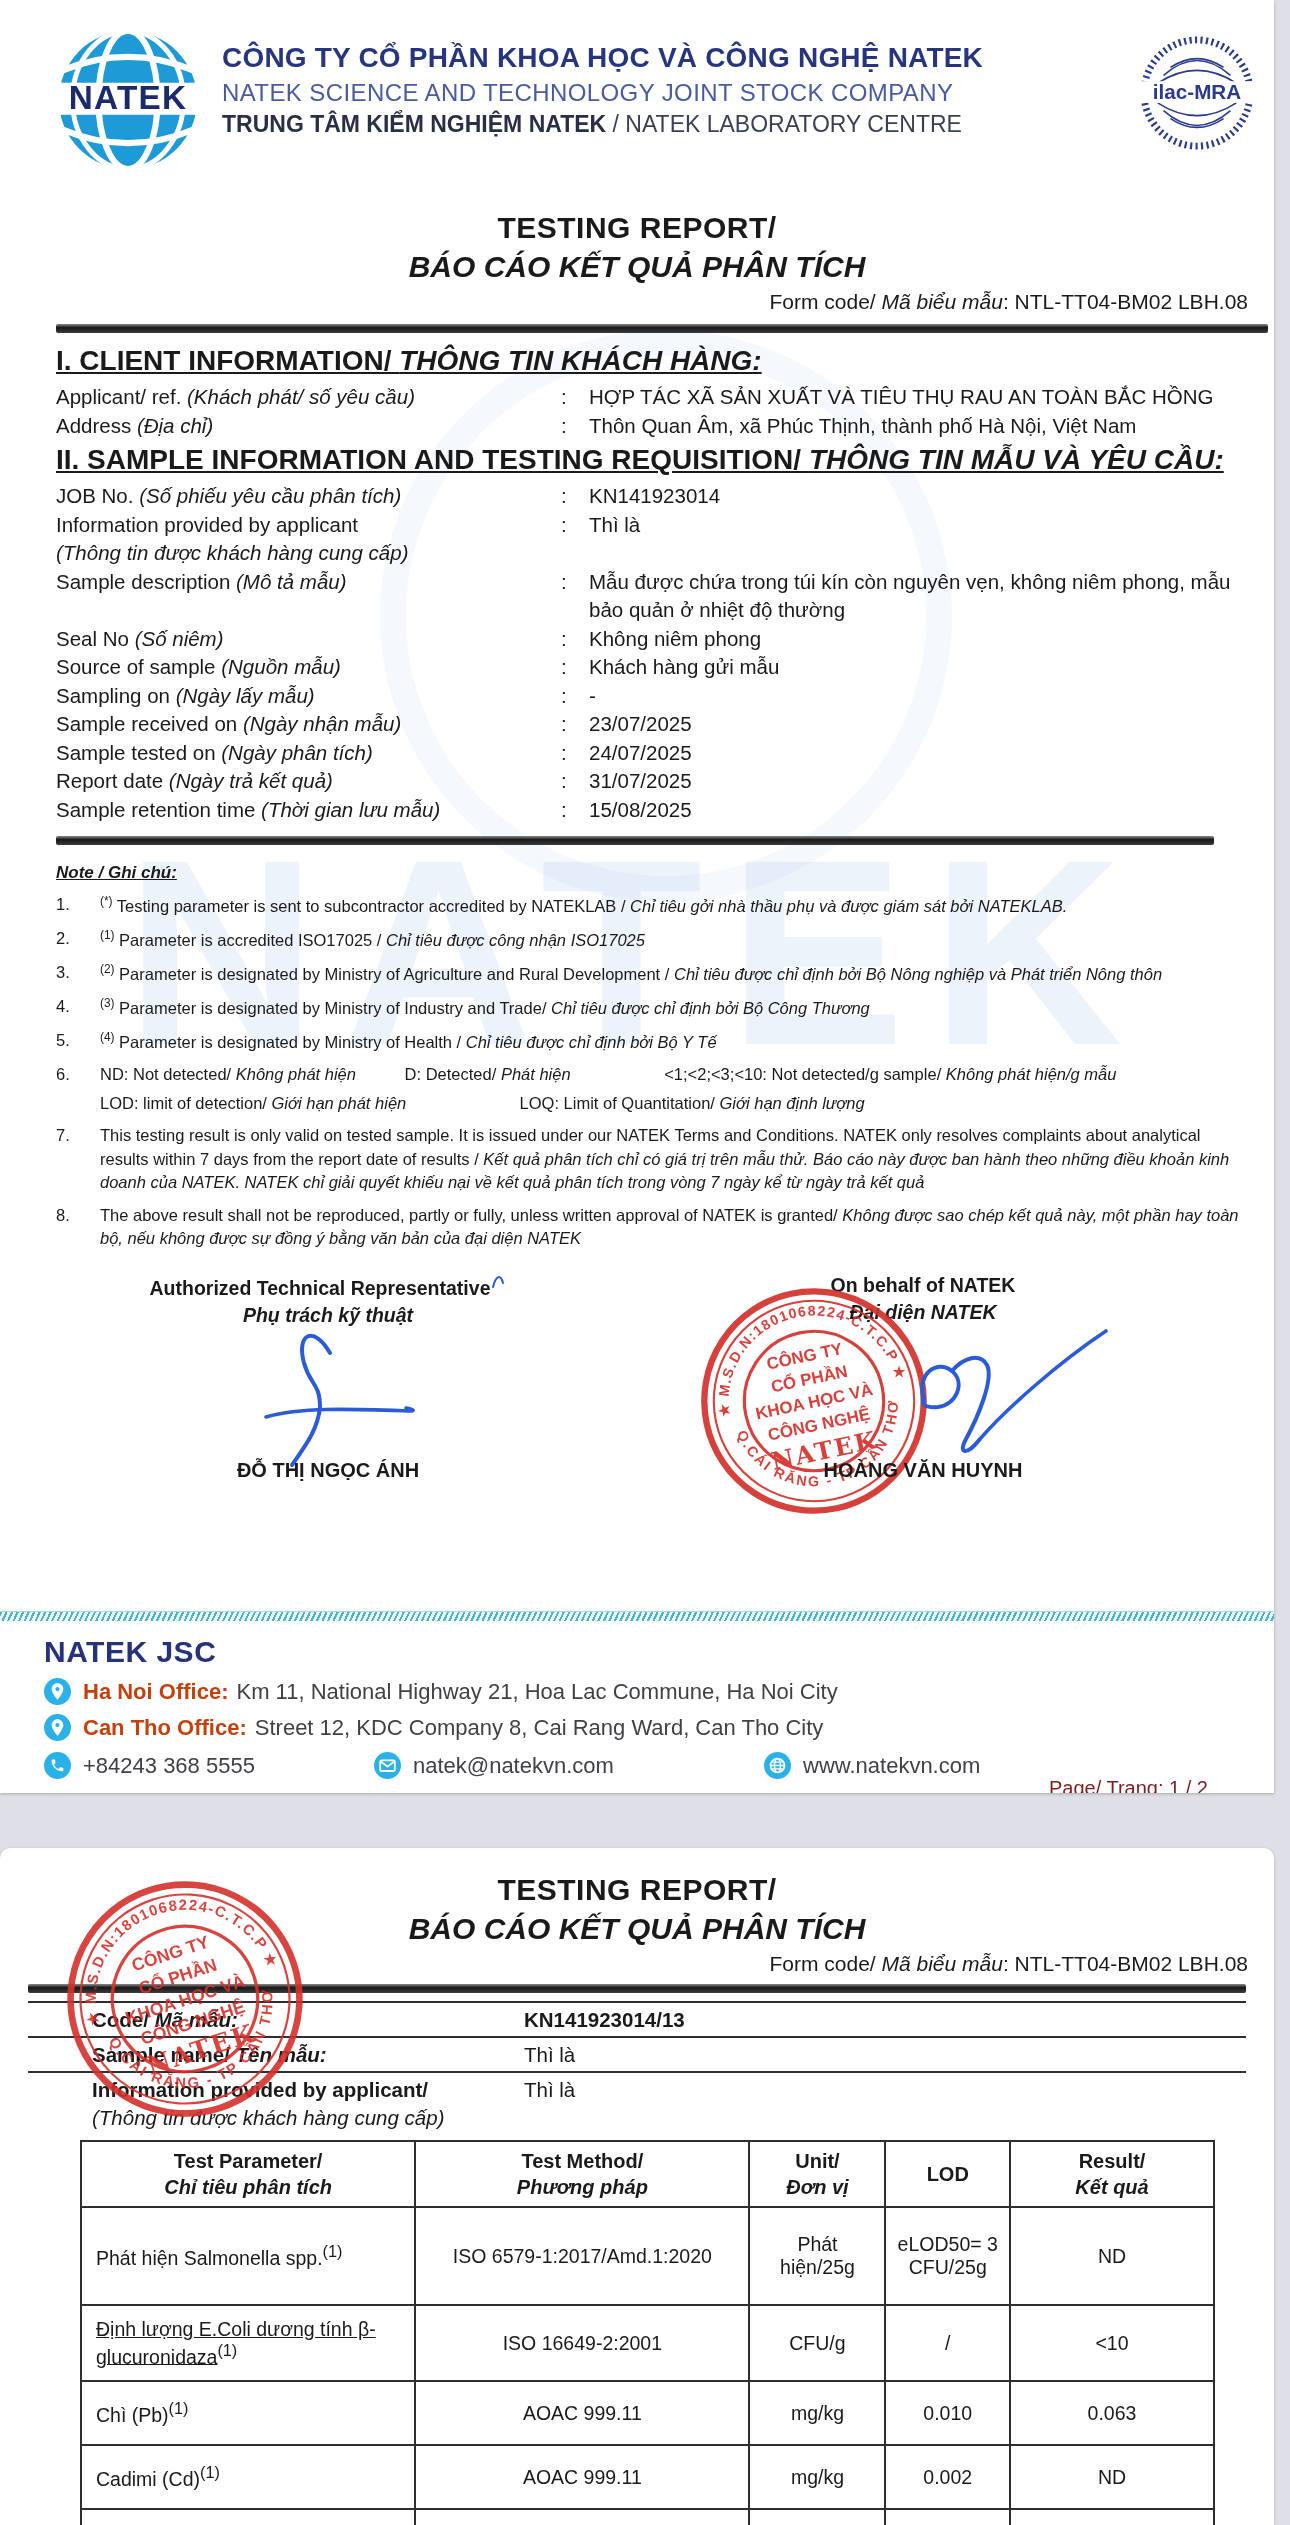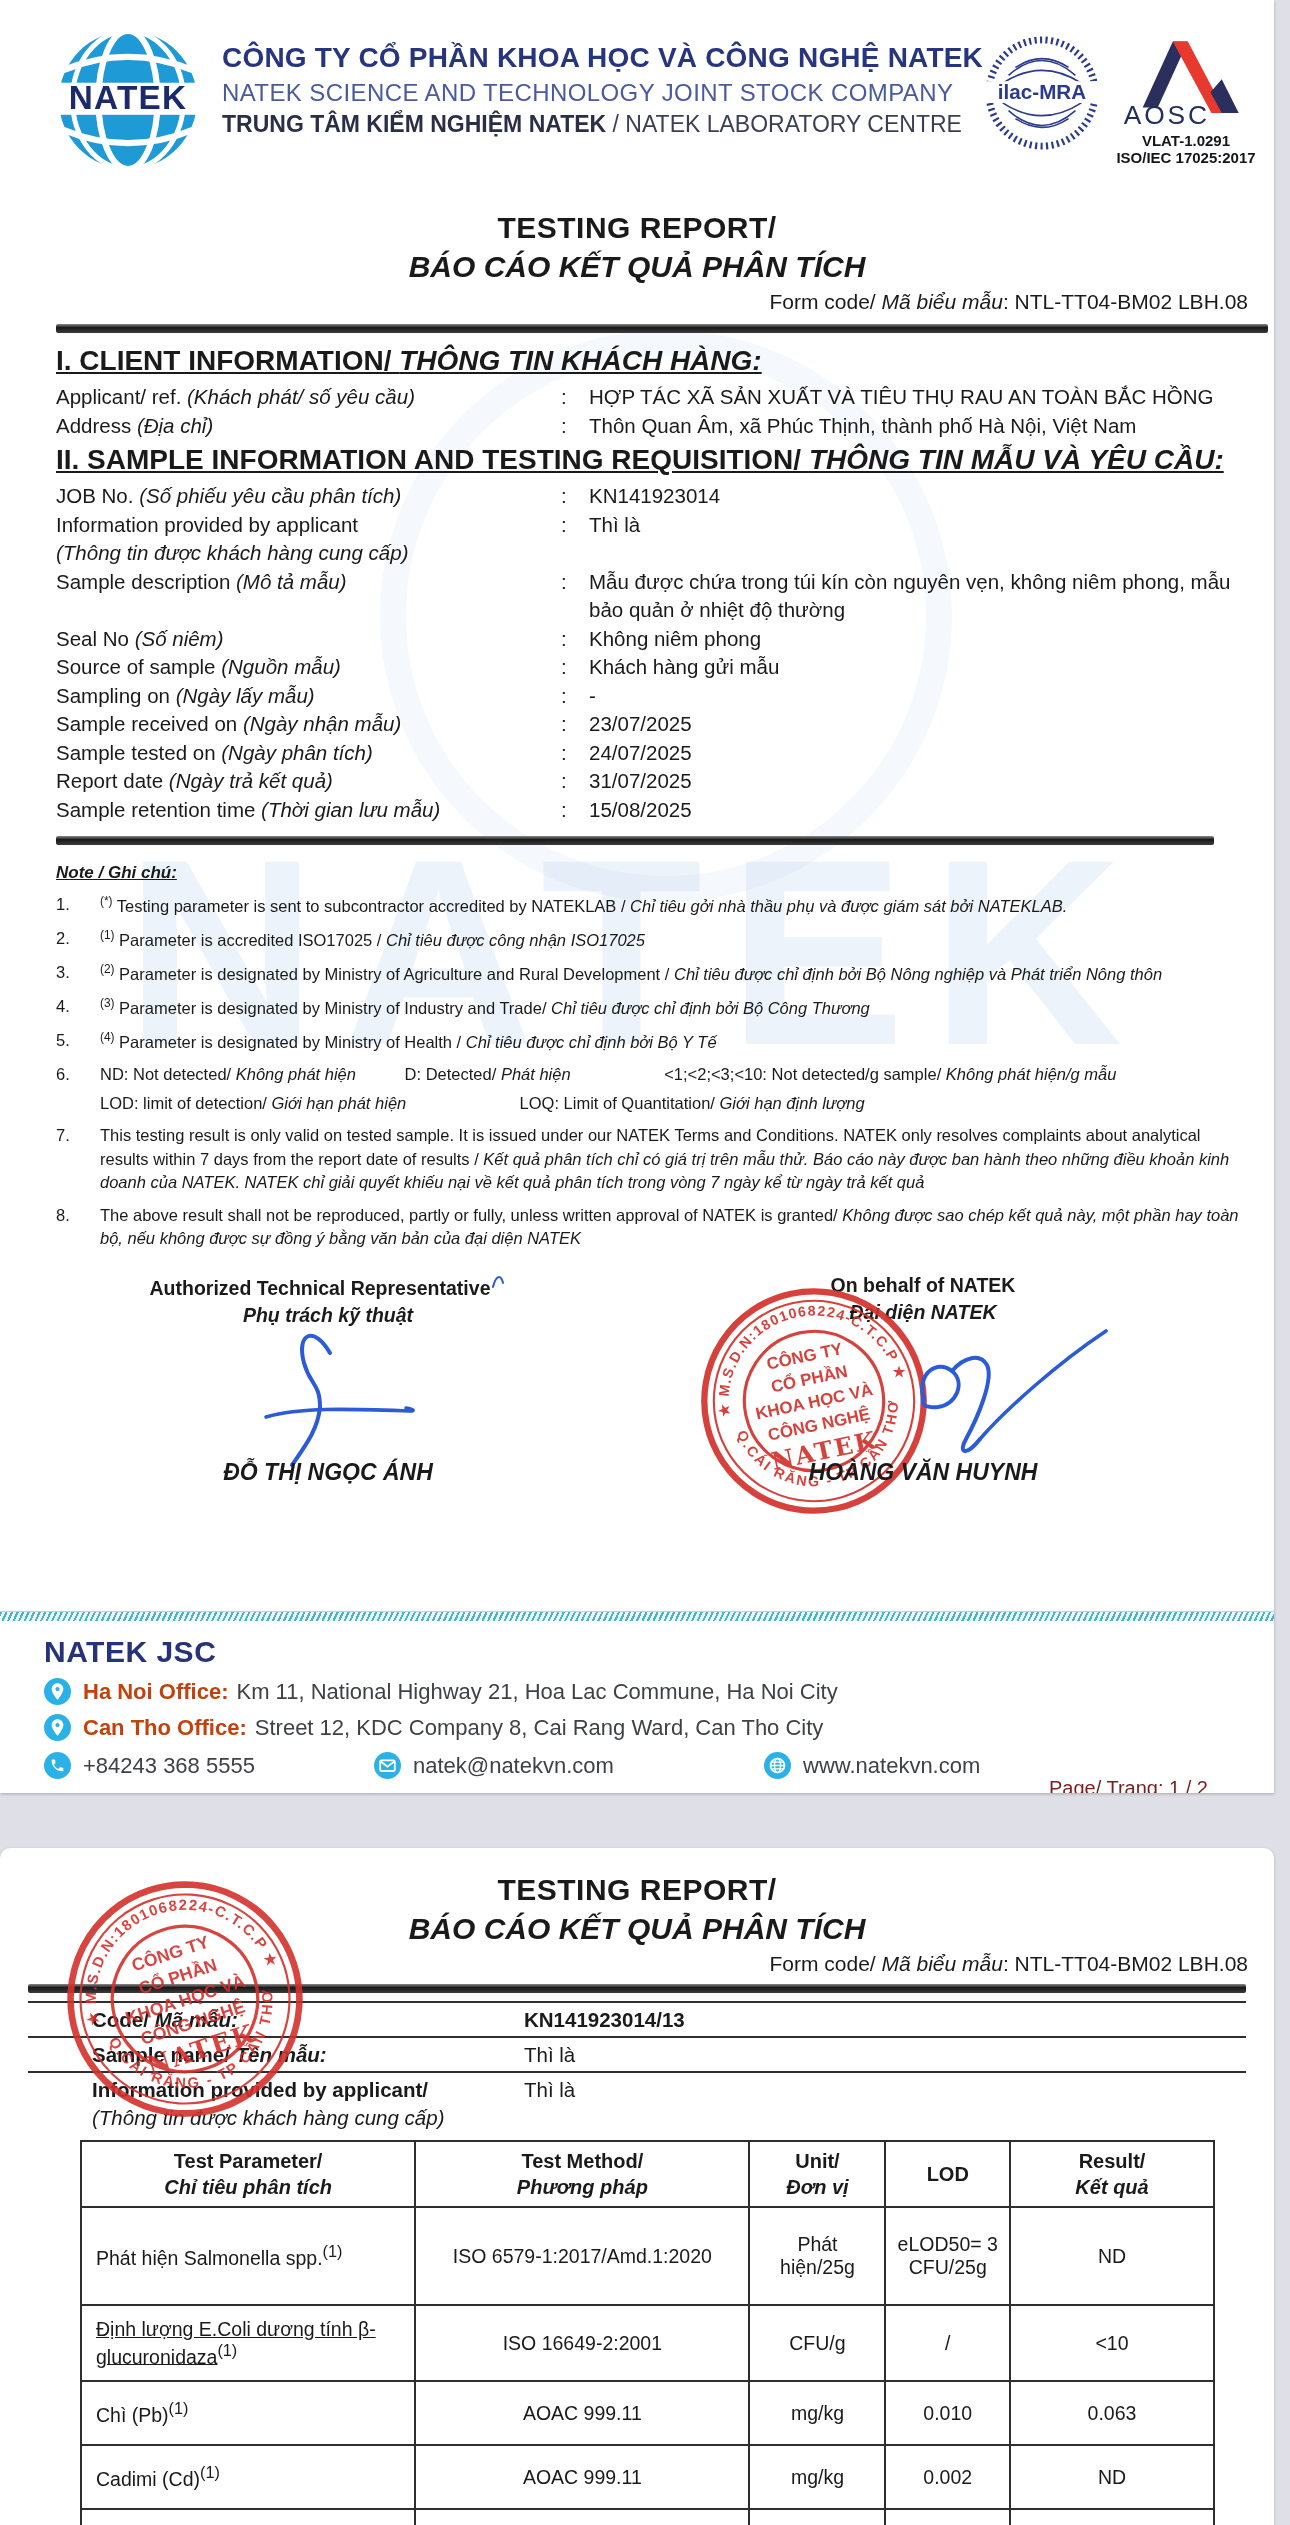--- a/index.html
+++ b/index.html
@@ -47,21 +47,21 @@
   .nvi{font-style:italic;}
   .n6seg{display:inline-block;}
   .n6a{width:300px;} .n6b{width:255px;} .n6d{width:415px;}
   
   .sigzone{position:relative;height:308px;margin-top:20px;z-index:2;}
   .sigblk{position:absolute;top:0;text-align:center;}
   .sig-l{left:88px;width:480px;}
   .sig-r{left:640px;width:566px;}
   .sigttl{font-size:19.5px;font-weight:bold;line-height:1.45;}
   .sigsub{font-size:19.5px;font-weight:bold;font-style:italic;line-height:1.35;}
-  .signame{position:absolute;top:188px;left:0;width:100%;font-size:23px;font-weight:bold;font-style:italic;z-index:3;}
+  .signame{position:absolute;top:188px;left:0;width:100%;font-size:20px;font-weight:bold;z-index:3;}
   .sigink{position:absolute;z-index:2;}
   .stamp{position:absolute;opacity:.92;z-index:1;}
   .penmark{vertical-align:6px;}
   
   .foot{position:absolute;left:0;right:0;bottom:0;background:#fff;z-index:2;}
   .divider{height:9px;border-top:1px solid #a8dbe2;background:repeating-linear-gradient(115deg,#4ab5ca 0 2px,#eef8fa 2px 5px);}
   .jsc{margin:14px 0 0 44px;font-size:30px;font-weight:bold;color:#26337b;letter-spacing:.5px;}
   .frow{display:flex;align-items:center;margin:9px 0 0 44px;font-size:22px;color:#3f4147;}
   .ficon{flex:none;width:27px;height:27px;margin-right:12px;}
   .flabel{color:#c2410c;font-weight:bold;margin-right:8px;}
@@ -121,30 +121,20 @@
         <circle cx="60" cy="60" r="54" fill="none" stroke="#2a3a8c" stroke-width="7" stroke-dasharray="2.2 3.4"></circle>
         <path d="M26 42 Q60 12 94 42" fill="none" stroke="#2a3a8c" stroke-width="1.6"></path>
         <path d="M20 50 Q60 24 100 50" fill="none" stroke="#2a3a8c" stroke-width="1.6"></path>
         <path d="M33 34 Q60 16 87 34" fill="none" stroke="#2a3a8c" stroke-width="1.6"></path>
         <path d="M26 78 Q60 108 94 78" fill="none" stroke="#2a3a8c" stroke-width="1.6"></path>
         <path d="M20 70 Q60 96 100 70" fill="none" stroke="#2a3a8c" stroke-width="1.6"></path>
         <path d="M33 86 Q60 104 87 86" fill="none" stroke="#2a3a8c" stroke-width="1.6"></path>
         <rect x="0" y="48" width="120" height="22" fill="#fff"></rect>
         <text x="60" y="66" text-anchor="middle" font-family="Liberation Sans, sans-serif" font-size="21" font-weight="bold" fill="#2a3a8c">ilac-MRA</text>
       </svg>
-      <div class="aosc-wrap">
-        <svg width="132" height="96" viewBox="0 0 140 102">
-          <polygon points="24,78 56,8 72,8 40,78" fill="#2b2f5e"></polygon>
-          <polygon points="56,8 72,8 112,84 97,84" fill="#e8392f"></polygon>
-          <polygon points="96,62 108,48 126,84 108,84" fill="#2b2f5e"></polygon>
-          <text x="4" y="96" font-family="Liberation Sans, sans-serif" font-size="28" fill="#232d5e" letter-spacing="3">AOSC</text>
-        </svg>
-        <div class="aosc-codes">VLAT-1.0291</div>
-        <div class="aosc-codes">ISO/IEC 17025:2017</div>
-      </div>
     </div>
   </div>
 
   <div class="ttl">
     <div class="en">TESTING REPORT/</div>
     <div class="vi">BÁO CÁO KẾT QUẢ PHÂN TÍCH</div>
   </div>
   <div class="formcode"><span>Form code/ </span><span class="it">Mã biểu mẫu</span><span>: NTL-TT04-BM02 LBH.08</span></div>
 
   <div class="scanbar"></div>

